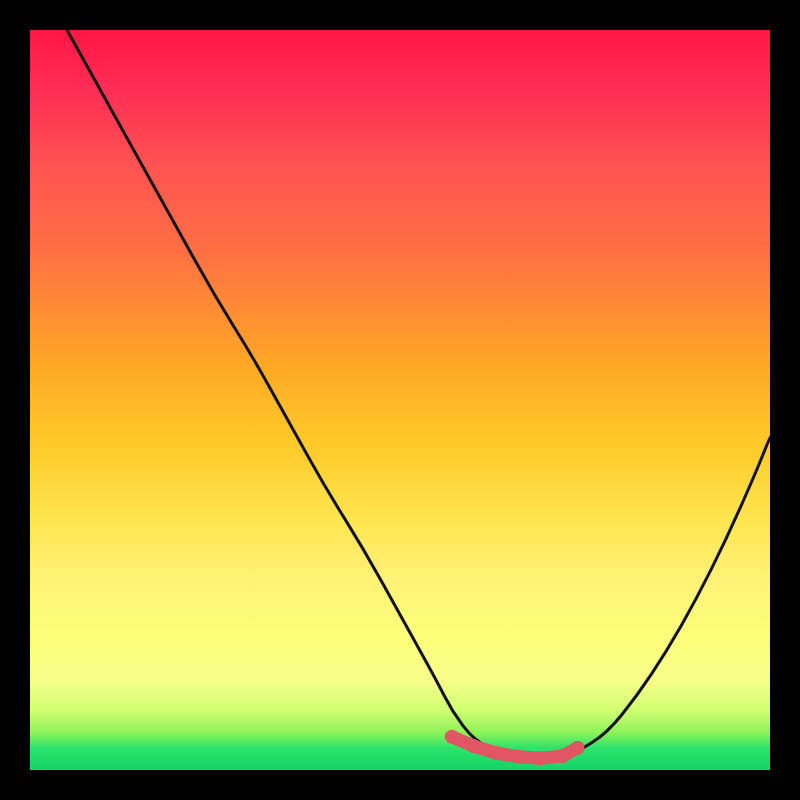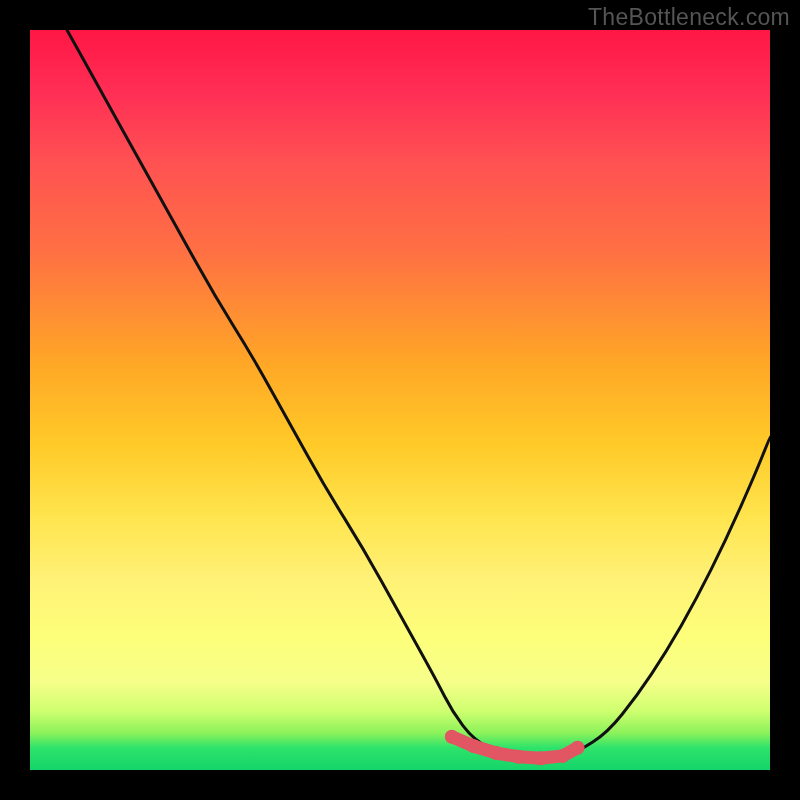--- a/index.html
+++ b/index.html
@@ -60,21 +60,20 @@
     font-weight: 500;
     letter-spacing: 0.3px;
     user-select: none;
   }
 </style>
 </head>
 <body>
 
 <div class="frame">
 
-  <div class="watermark">TheBottleneck.com</div>
 
   <div class="plot-area">
     <svg class="curve-layer" viewBox="0 0 740 740" preserveAspectRatio="none">
       <path id="curve-path" fill="none" stroke-width="3" stroke-linecap="round" stroke-linejoin="round" d="M 37.0 0.0 Q 37.0 0.0 55.5 33.3 Q 74.0 66.6 92.5 99.9 Q 111.0 133.2 129.5 166.5 Q 148.0 199.8 166.5 233.1 Q 185.0 266.4 203.5 296.0 Q 222.0 325.6 240.5 358.9 Q 259.0 392.2 277.5 425.5 Q 296.0 458.8 314.5 488.4 Q 333.0 518.0 351.5 551.3 Q 370.0 584.6 388.5 617.9 Q 407.0 651.2 414.4 666.0 Q 421.8 680.8 432.9 695.6 Q 444.0 710.4 458.8 717.8 Q 473.6 725.2 488.4 727.8 Q 503.2 730.4 518.0 729.6 Q 532.8 728.9 540.2 725.2 Q 547.6 721.5 562.4 712.3 Q 577.2 703.0 592.0 684.5 Q 606.8 666.0 621.6 643.8 Q 636.4 621.6 651.2 595.7 Q 666.0 569.8 680.8 540.2 Q 695.6 510.6 710.4 477.3 Q 725.2 444.0 732.6 425.5 T 740.0 407.0 " stroke="#111111"></path>
       <g id="marker-group">
           <path d="M 421.8 706.7 L 444.0 716.3 L 466.2 723.0 L 488.4 726.7 L 510.6 728.2 L 532.8 725.9 L 547.6 717.8 " fill="none" stroke="#e25563" stroke-width="13" stroke-linecap="round" stroke-linejoin="round"></path>
           <circle cx="421.8" cy="706.7" r="7" fill="#e25563"></circle>
           <circle cx="444.0" cy="716.3" r="7" fill="#e25563"></circle>
           <circle cx="466.2" cy="723.0" r="7" fill="#e25563"></circle>
           <circle cx="488.4" cy="726.7" r="7" fill="#e25563"></circle>

